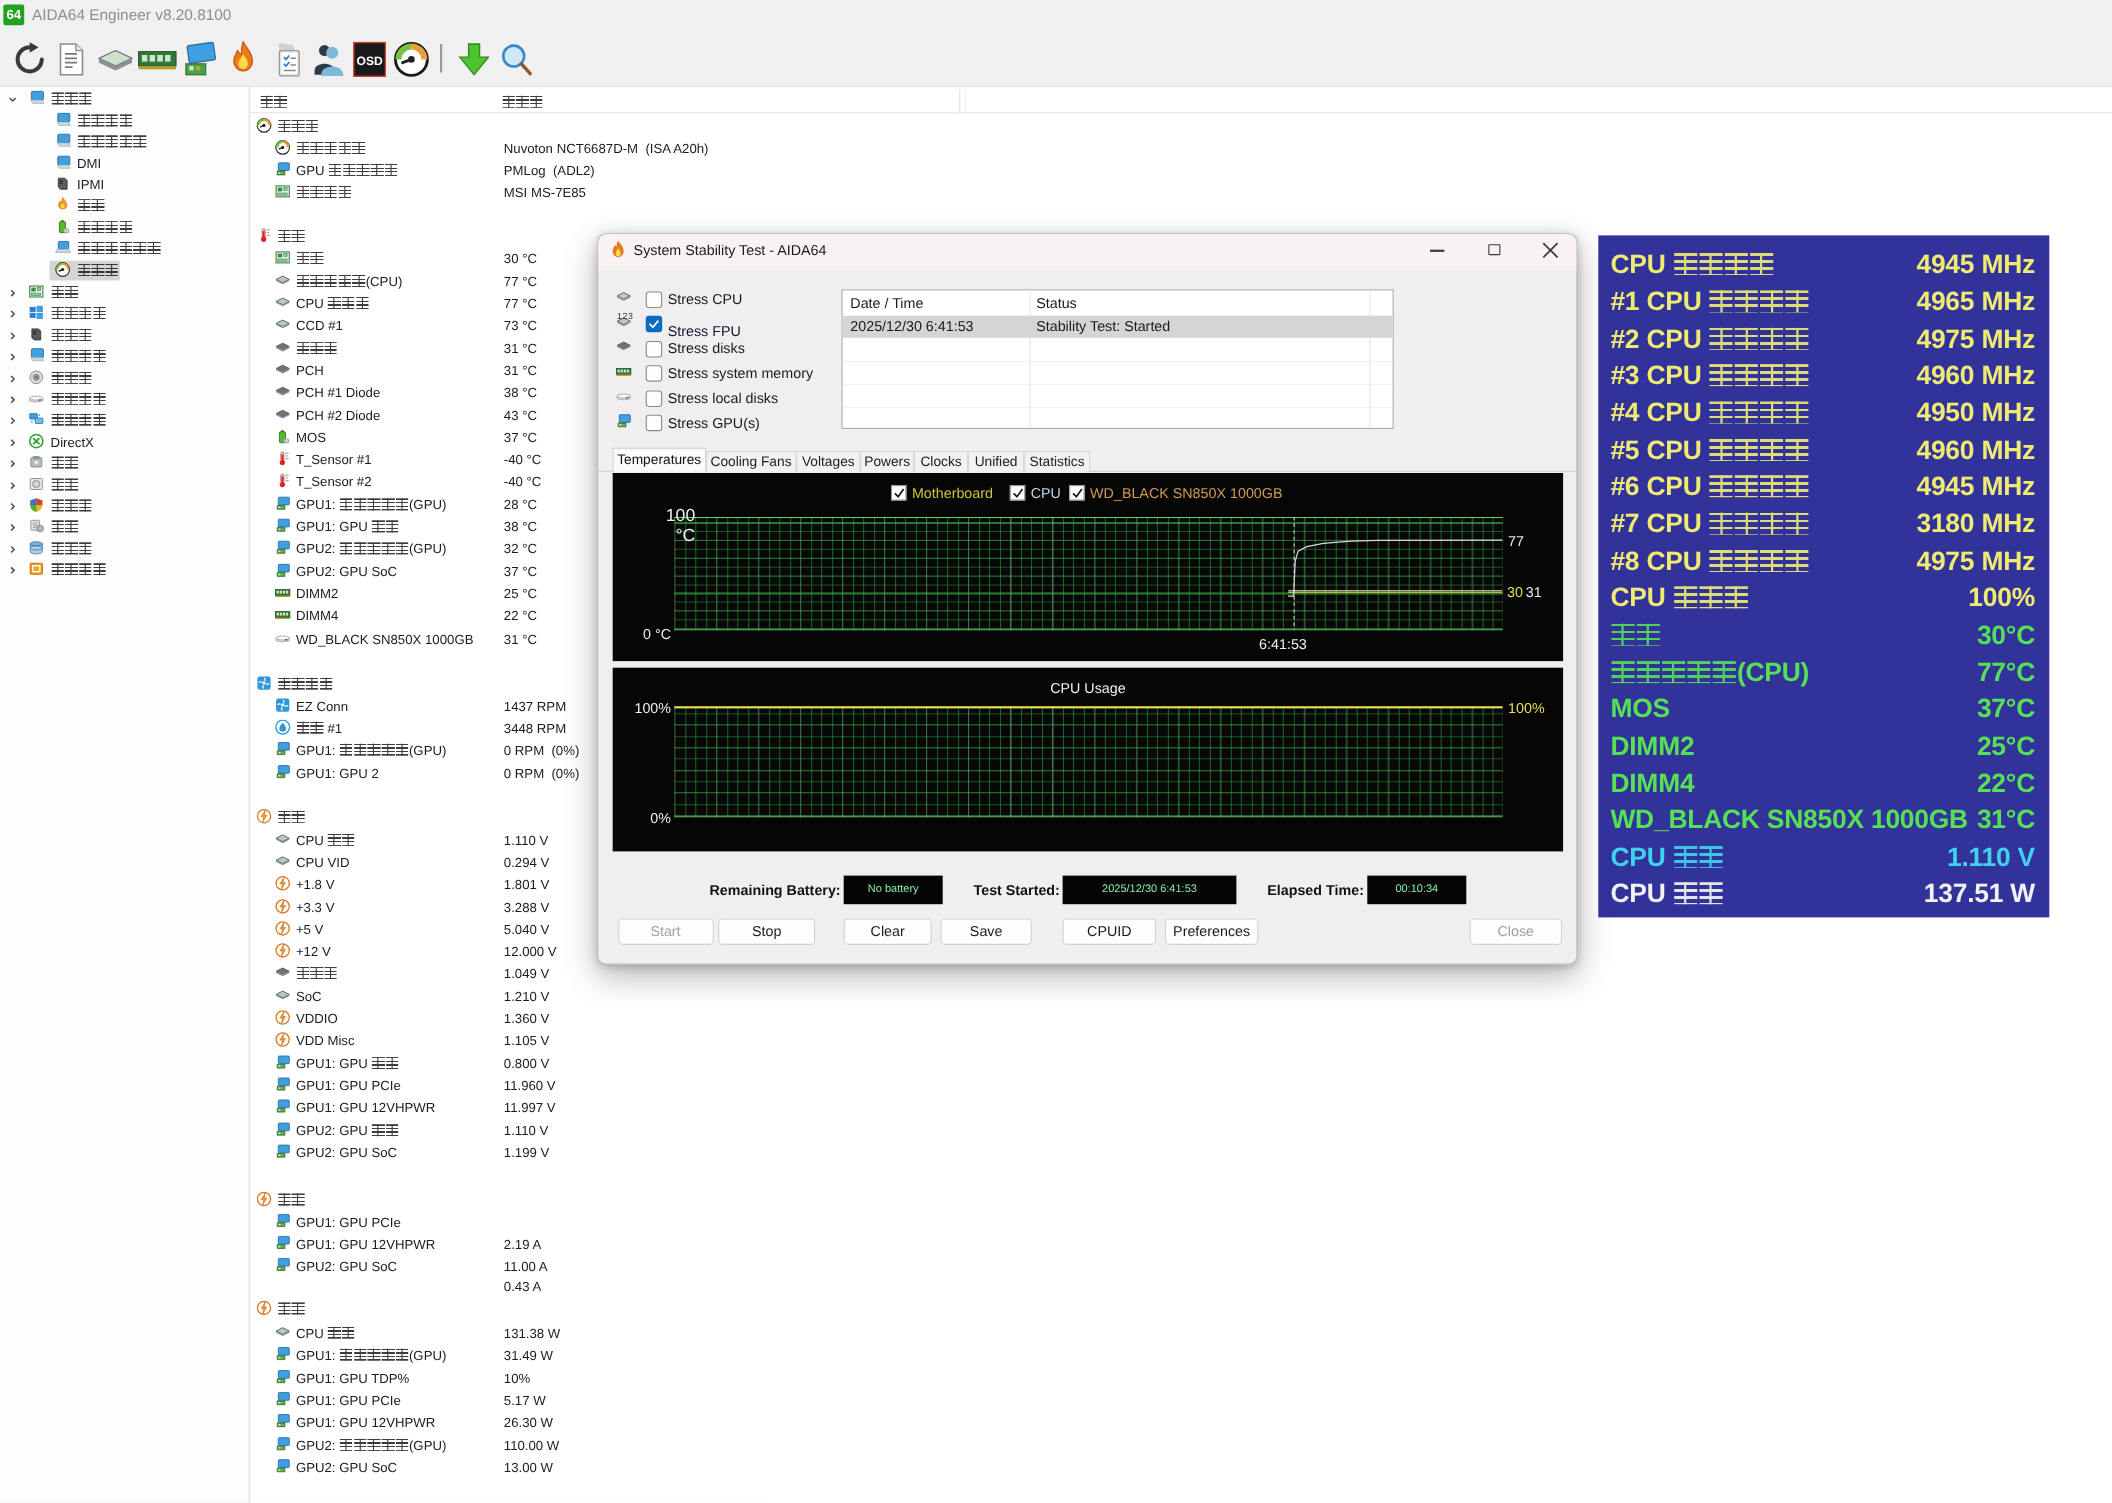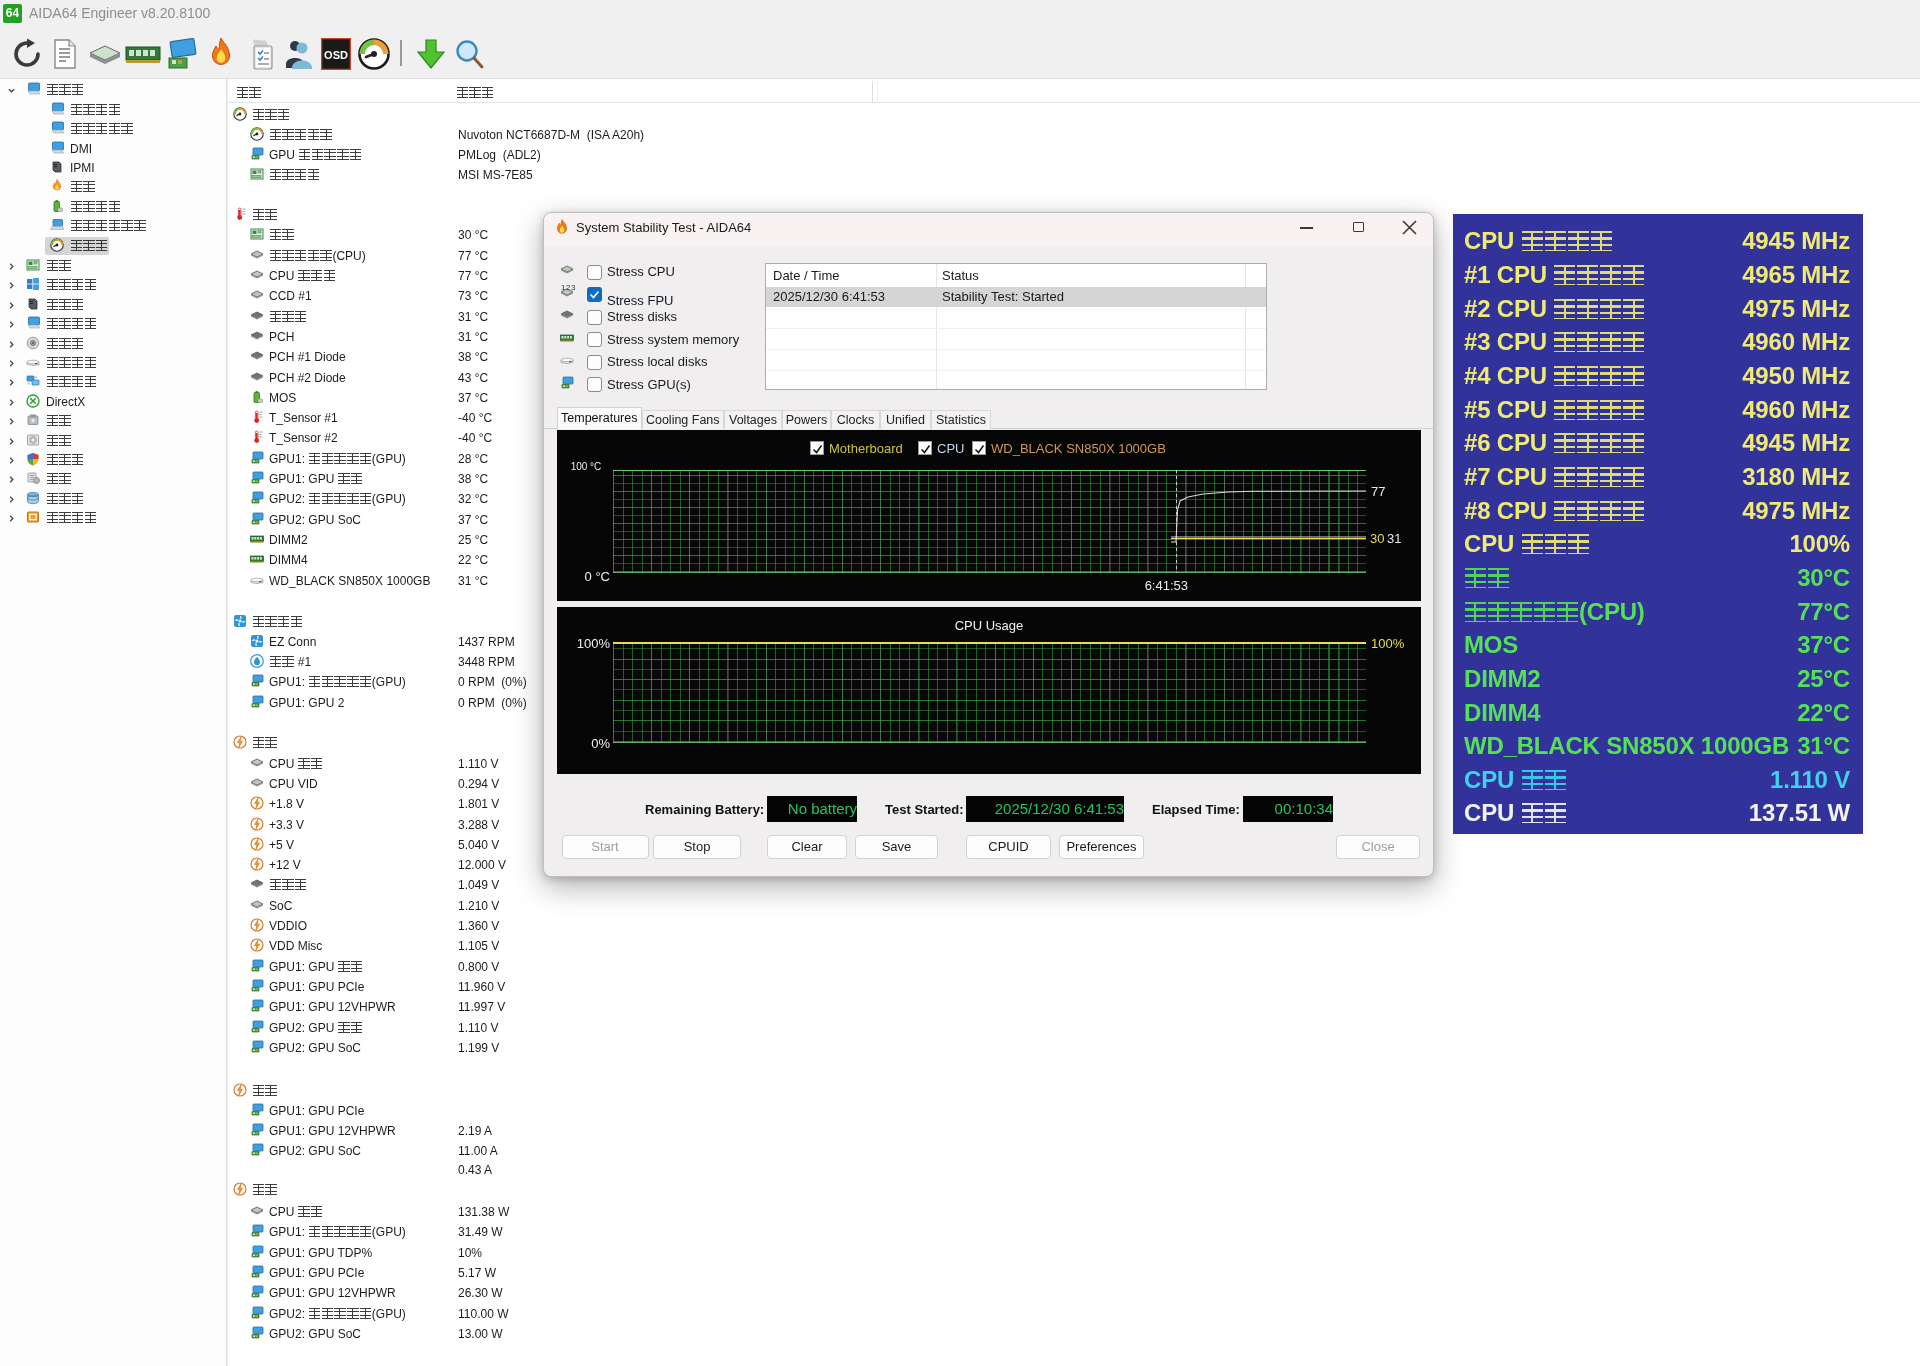--- a/index.html
+++ b/index.html
@@ -13,21 +13,21 @@
 .row{position:absolute;white-space:nowrap;font-size:12px;color:#1c1c1c;line-height:17px;height:17px}
 .row svg{vertical-align:-3px;margin-right:4px}
 .val{position:absolute;white-space:nowrap;font-size:12px;color:#1c1c1c;line-height:17px}
 .trow{position:absolute;white-space:nowrap;font-size:12px;color:#1c1c1c;line-height:17px;height:17px}
 .trow svg{vertical-align:-3px;margin-right:5px}
 .chev{position:absolute;width:9px;height:9px;color:#444}
 .osdrow{position:absolute;left:11px;right:13px;height:34px;font-weight:bold;font-size:24px;line-height:34px;white-space:nowrap;letter-spacing:-0.2px}
 .osdv{position:absolute;right:0;top:0}
 .btn{position:absolute;background:#fdfdfd;border:1px solid #d2d2d2;border-radius:4px;
  font-size:13px;color:#1a1a1a;text-align:center;line-height:22px;height:24px}
-.blk{position:absolute;background:#050505;color:#22c55e;font-size:15px;text-align:right}
+.blk{position:absolute;background:#050505;color:#86efac;font-size:10px;text-align:center}
 .lbl{position:absolute;font-size:13px;color:#111;white-space:nowrap;font-weight:600}
 </style></head><body>
 <div class="ab" style="left:0;top:0;width:1920px;height:27px;background:#f0f0f0"></div>
 <div class="ab" style="left:3px;top:4px;width:19px;height:19px;background:#21a121;border-radius:2px;color:#fff;font-size:12px;font-weight:bold;text-align:center;line-height:19px">64</div>
 <div class="ab" style="left:29px;top:5px;font-size:14px;color:#8d8d8d">AIDA64 Engineer v8.20.8100</div>
 <div class="ab" style="left:0;top:27px;width:1920px;height:52px;background:#f0f0f0;border-bottom:1px solid #e2e0e1"></div>
 <div class="ab" style="left:11px;top:38px"><svg width="32" height="32" viewBox="0 0 32 32" style="">
       <path d="M16 5 A11 11 0 1 0 27 16" fill="none" stroke="#3a3a3a" stroke-width="3.6" stroke-linecap="round"></path>
       <path d="M16 0.5 L24 5 L16 10 Z" fill="#3a3a3a"></path>
     </svg></div>
@@ -704,21 +704,21 @@
 <div class="ab" style="left:829px;top:441px;font-size:13px;color:#cfc43a">Motherboard</div>
 <div class="ab" style="left:918px;top:440.5px;width:14px;height:14px;background:#fdfdfd;border:1px solid #999"><svg width="13" height="13" viewBox="0 0 13 13" style="">
       <path d="M2.5 6.5 L5.5 9.5 L10.5 2.5" stroke="#111" stroke-width="1.5" fill="none"></path>
     </svg></div>
 <div class="ab" style="left:937px;top:441px;font-size:13px;color:#c3d3f0">CPU</div>
 <div class="ab" style="left:972px;top:440.5px;width:14px;height:14px;background:#fdfdfd;border:1px solid #999"><svg width="13" height="13" viewBox="0 0 13 13" style="">
       <path d="M2.5 6.5 L5.5 9.5 L10.5 2.5" stroke="#111" stroke-width="1.5" fill="none"></path>
     </svg></div>
 <div class="ab" style="left:991px;top:441px;font-size:13px;color:#cf9a52">WD_BLACK SN850X 1000GB</div>
 <div class="ab" style="left:613px;top:470px;width:753px;height:103px;background:repeating-linear-gradient(90deg,rgba(150,165,160,0.28) 0 1px,transparent 1px 38.2px),repeating-linear-gradient(0deg,rgba(60,175,70,0.4) 0 1px,transparent 1px 16.0px),repeating-linear-gradient(90deg,rgba(42,148,52,0.65) 0 1px,transparent 1px 9.54px),repeating-linear-gradient(0deg,rgba(40,136,48,0.6) 0 1px,transparent 1px 8.0px),#080808;border-top:1px solid rgba(120,220,120,0.8);border-bottom:1px solid rgba(120,220,120,0.8)"></div>
-<div class="ab" style="left:562px;top:461px;width:48px;height:14px;font-size:10px;color:#efefef;text-align:center">100 °C</div>
+<div class="ab" style="left:584px;top:461px;width:48px;height:14px;font-size:16px;color:#efefef;text-align:right">100 °C</div>
 <div class="ab" style="left:562px;top:569px;width:48px;height:14px;font-size:13px;color:#efefef;text-align:right">0 °C</div>
 <div class="ab" style="left:1132px;top:578px;width:56px;height:14px;font-size:13px;color:#efefef;text-align:right">6:41:53</div>
 <div class="ab" style="left:1371px;top:484px;font-size:13px;color:#e8e8e8">77</div>
 <div class="ab" style="left:1370px;top:531px;font-size:13px;color:#e6df55">30</div>
 <div class="ab" style="left:1387px;top:531px;font-size:13px;color:#e8e8e8">31</div>
 <svg class="ab" style="left:613px;top:470px" width="753" height="103" viewBox="0 0 753 103">
     <path d="M563.5 0 V103" stroke="#cfcfcf" stroke-width="1" stroke-dasharray="3 3"></path>
     <path d="M558 66.8 H753" stroke="#c4c6c4" stroke-width="0.8"></path>
     <path d="M558 68.3 H753" stroke="#e6df55" stroke-width="1.2"></path>
     <path d="M558 72 L563 72 L564.5 40 L567 31 L575 27 L590 24 L615 22 L640 21.3 L753 21" fill="none" stroke="#d9d9dd" stroke-width="1.1"></path>

